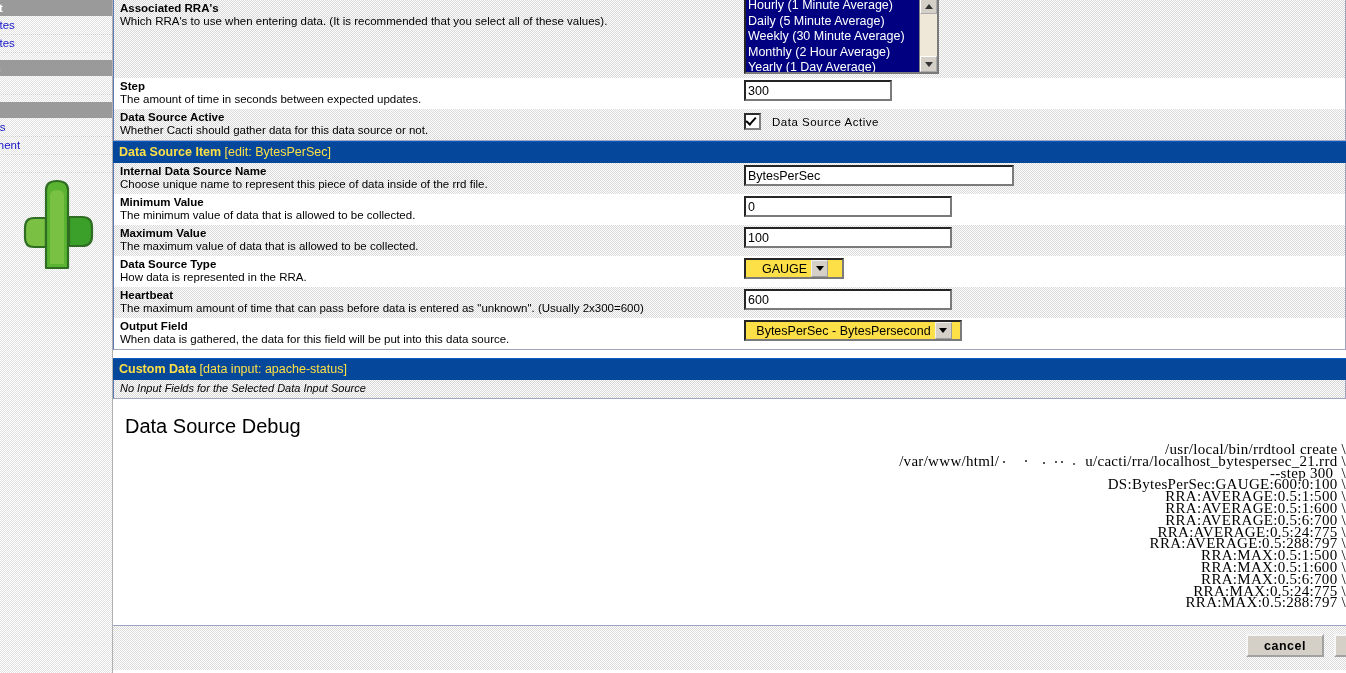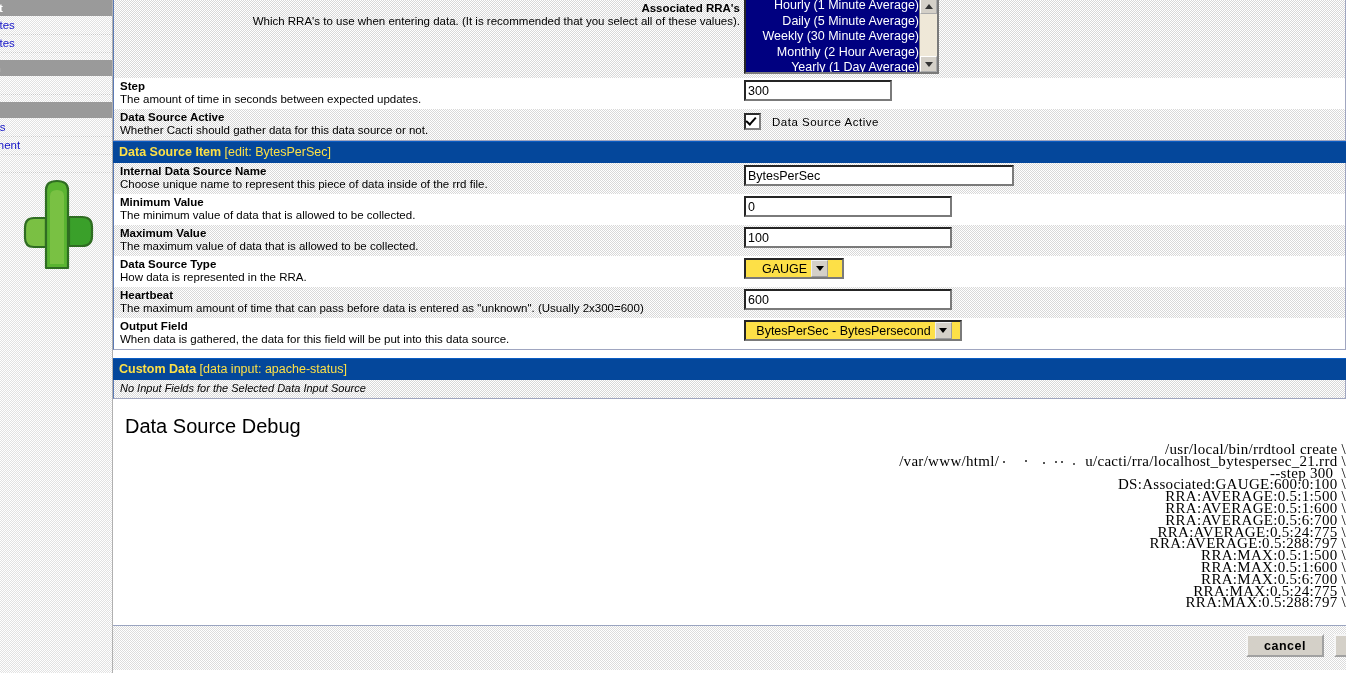--- a/index.html
+++ b/index.html
@@ -198,21 +198,21 @@
         <path d="M38 20 q0 -9 11 -9 q11 0 11 9 v78 h-22 z" fill="#5ab431"></path>
       </g>
       <path d="M42 26 q0 -6 7 -6 q7 0 7 6 v68 h-14 z" fill="#93cc52" opacity=".55"></path>
     </svg>
   </div>
 
   <div class="main">
 
     <div class="formbox">
 
-      <div class="row shade" style="height:78px;text-align:right;">
+      <div class="row shade" style="height:78px;">
         <div class="cell-label">
           <div class="lbl-title">Associated RRA's</div>
           <div class="lbl-desc">Which RRA's to use when entering data. (It is recommended that you select all of these values).</div>
         </div>
         <div class="cell-field" style="padding-top:0;">
           <div class="listbox" style="margin-top:-4px;">
             <div class="opts">
               <div class="opt selected">Hourly (1 Minute Average)</div>
               <div class="opt selected">Daily (5 Minute Average)</div>
               <div class="opt selected">Weekly (30 Minute Average)</div>
@@ -338,21 +338,21 @@
     <div class="formbox">
       <div class="row shade">
         <div class="note-row">No Input Fields for the Selected Data Input Source</div>
       </div>
     </div>
 
     <h2 class="debug-title">Data Source Debug</h2>
     <pre class="debug">/usr/local/bin/rrdtool create \</pre>
     <pre class="debug"><span>/var/www/html/</span><span class="redact"></span><span>u/cacti/rra/localhost_bytespersec_21.rrd \</span></pre>
     <pre class="debug">--step 300  \</pre>
-    <pre class="debug">DS:Associated:GAUGE:600:0:100 \</pre>
+    <pre class="debug">DS:BytesPerSec:GAUGE:600:0:100 \</pre>
     <pre class="debug">RRA:AVERAGE:0.5:1:500 \</pre>
     <pre class="debug">RRA:AVERAGE:0.5:1:600 \</pre>
     <pre class="debug">RRA:AVERAGE:0.5:6:700 \</pre>
     <pre class="debug">RRA:AVERAGE:0.5:24:775 \</pre>
     <pre class="debug">RRA:AVERAGE:0.5:288:797 \</pre>
     <pre class="debug">RRA:MAX:0.5:1:500 \</pre>
     <pre class="debug">RRA:MAX:0.5:1:600 \</pre>
     <pre class="debug">RRA:MAX:0.5:6:700 \</pre>
     <pre class="debug">RRA:MAX:0.5:24:775 \</pre>
     <pre class="debug">RRA:MAX:0.5:288:797 \</pre>

